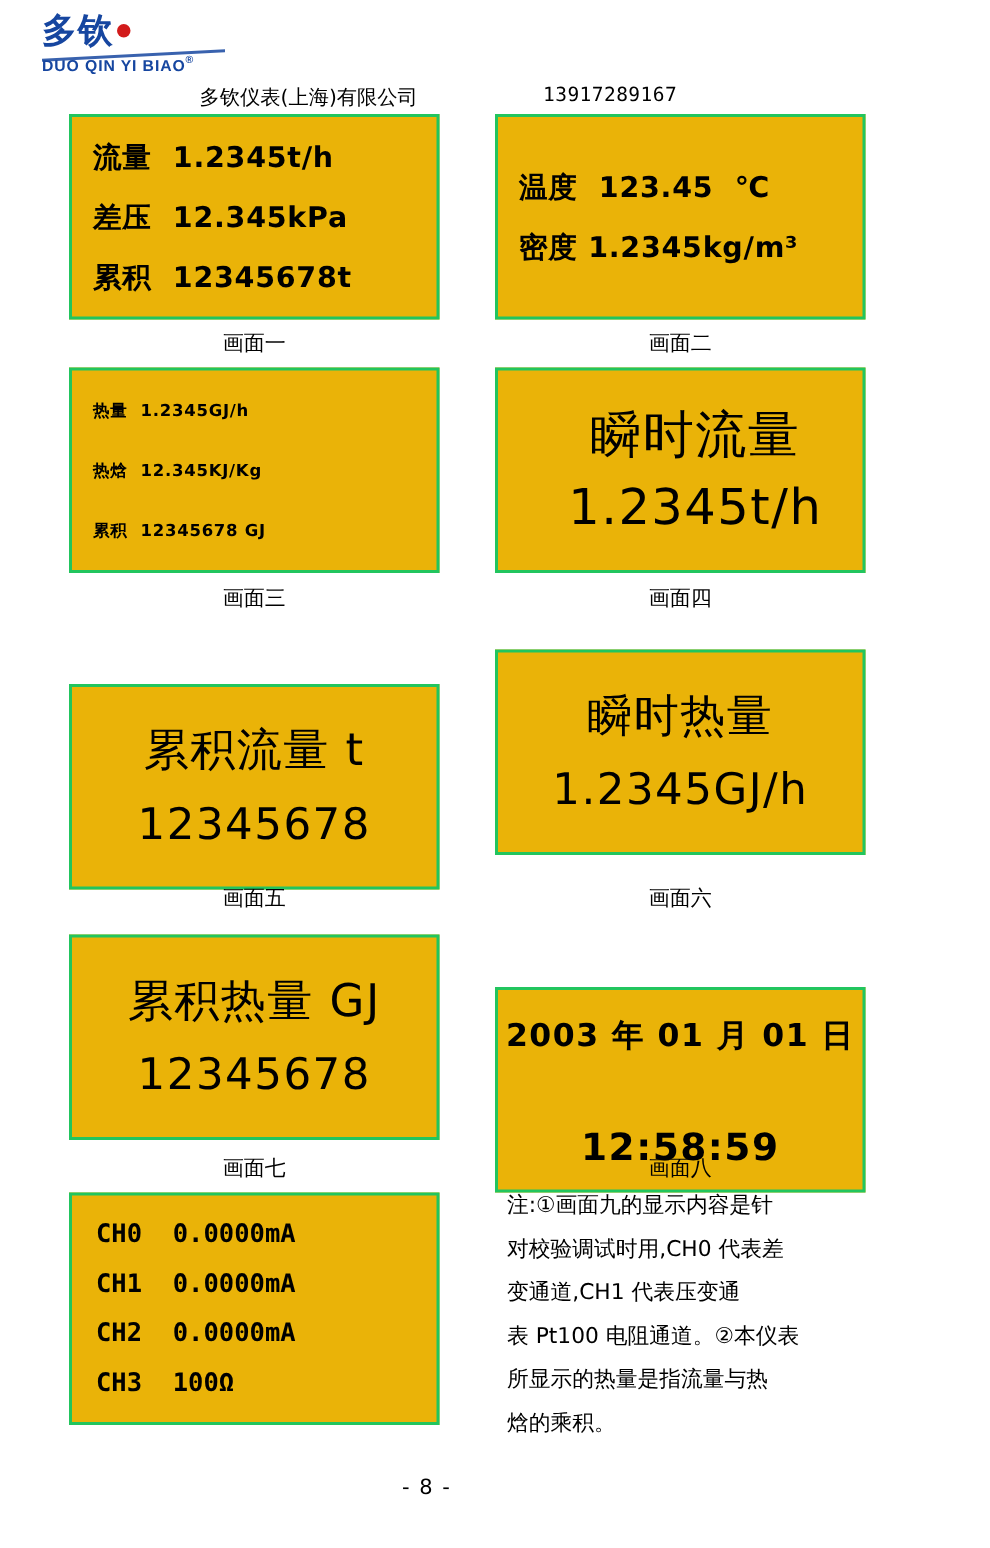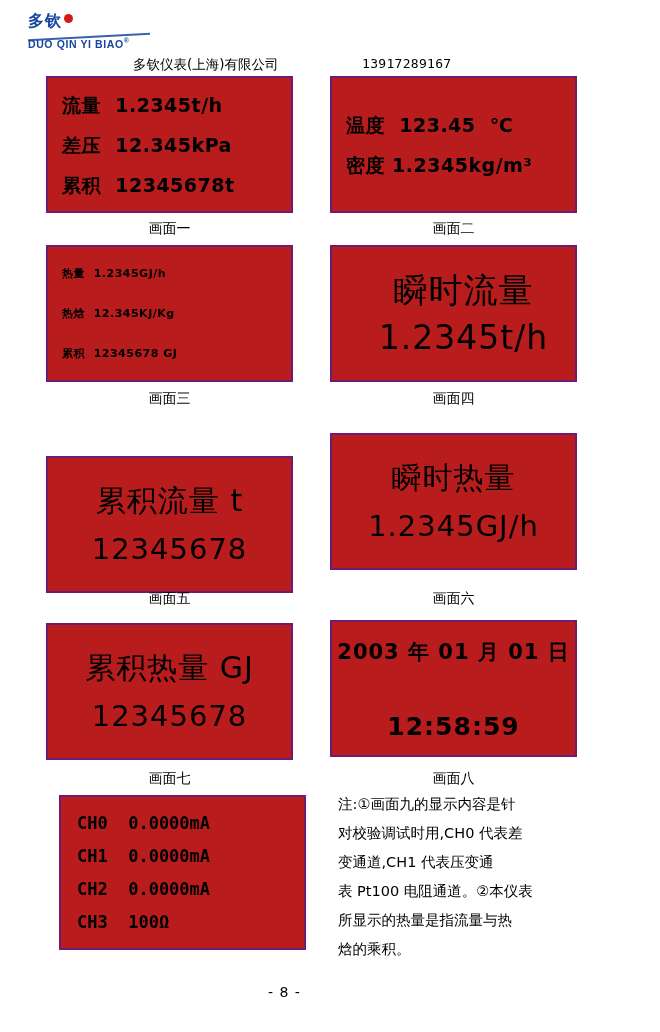--- a/index.html
+++ b/index.html
@@ -24,21 +24,21 @@
   
   .logo-block {
     position: absolute;
     left: 28px;
     top: 8px;
     width: 120px;
     height: 52px;
   }
   .logo-main {
     font-family: "DejaVu Sans", sans-serif;
-    font-size: 16px;
+    font-size: 23px;
     font-weight: bold;
     color: #1646a0;
     letter-spacing: 1px;
     line-height: 26px;
     white-space: nowrap;
   }
   .logo-dot {
     display: inline-block;
     width: 9px;
     height: 9px;
@@ -85,23 +85,23 @@
     top: 56px;
     font-family: "DejaVu Sans Mono", monospace;
     font-size: 13px;
     letter-spacing: .3px;
     white-space: nowrap;
   }
 
   
   .lcd {
     position: absolute;
-    border: 2px solid #701a75;
+    border: 2px solid #22c55e;
     box-sizing: border-box;
-    background: #b91c1c;
+    background: #eab308;
     display: flex;
     flex-direction: column;
     justify-content: center;
   }
   .lcd-line {
     font-family: "DejaVu Sans", sans-serif;
     white-space: pre;
   }
 
   
@@ -234,27 +234,27 @@
     <div class="lcd-line l2">1.2345GJ/h</div>
   </div>
   <div class="caption" style="left:330px; top:590px;">画面六</div>
 
   <div class="lcd big mid" style="left:46px; top:623px;">
     <div class="lcd-line l1">累积热量 GJ</div>
     <div class="lcd-line l2">12345678</div>
   </div>
   <div class="caption" style="left:46px; top:770px;">画面七</div>
 
-  <div class="lcd big clock" style="left:330px; top:620px;gap:34px;">
+  <div class="lcd big clock" style="left:330px; top:658px;gap:34px;">
     <div class="lcd-line l1">2003 年 01 月 01 日</div>
     <div class="lcd-line l2">12:58:59</div>
   </div>
   <div class="caption" style="left:330px; top:770px;">画面八</div>
 
-  <div class="lcd ch" style="left:46px; top:795px;margin-left:13px;">
+  <div class="lcd ch" style="left:46px; top:795px;">
     <div class="lcd-line">CH0  0.0000mA</div>
     <div class="lcd-line">CH1  0.0000mA</div>
     <div class="lcd-line">CH2  0.0000mA</div>
     <div class="lcd-line">CH3  100Ω</div>
   </div>
 
   <div class="note">
     <div>注:①画面九的显示内容是针</div>
     <div>对校验调试时用,CH0 代表差</div>
     <div>变通道,CH1  代表压变通</div>

